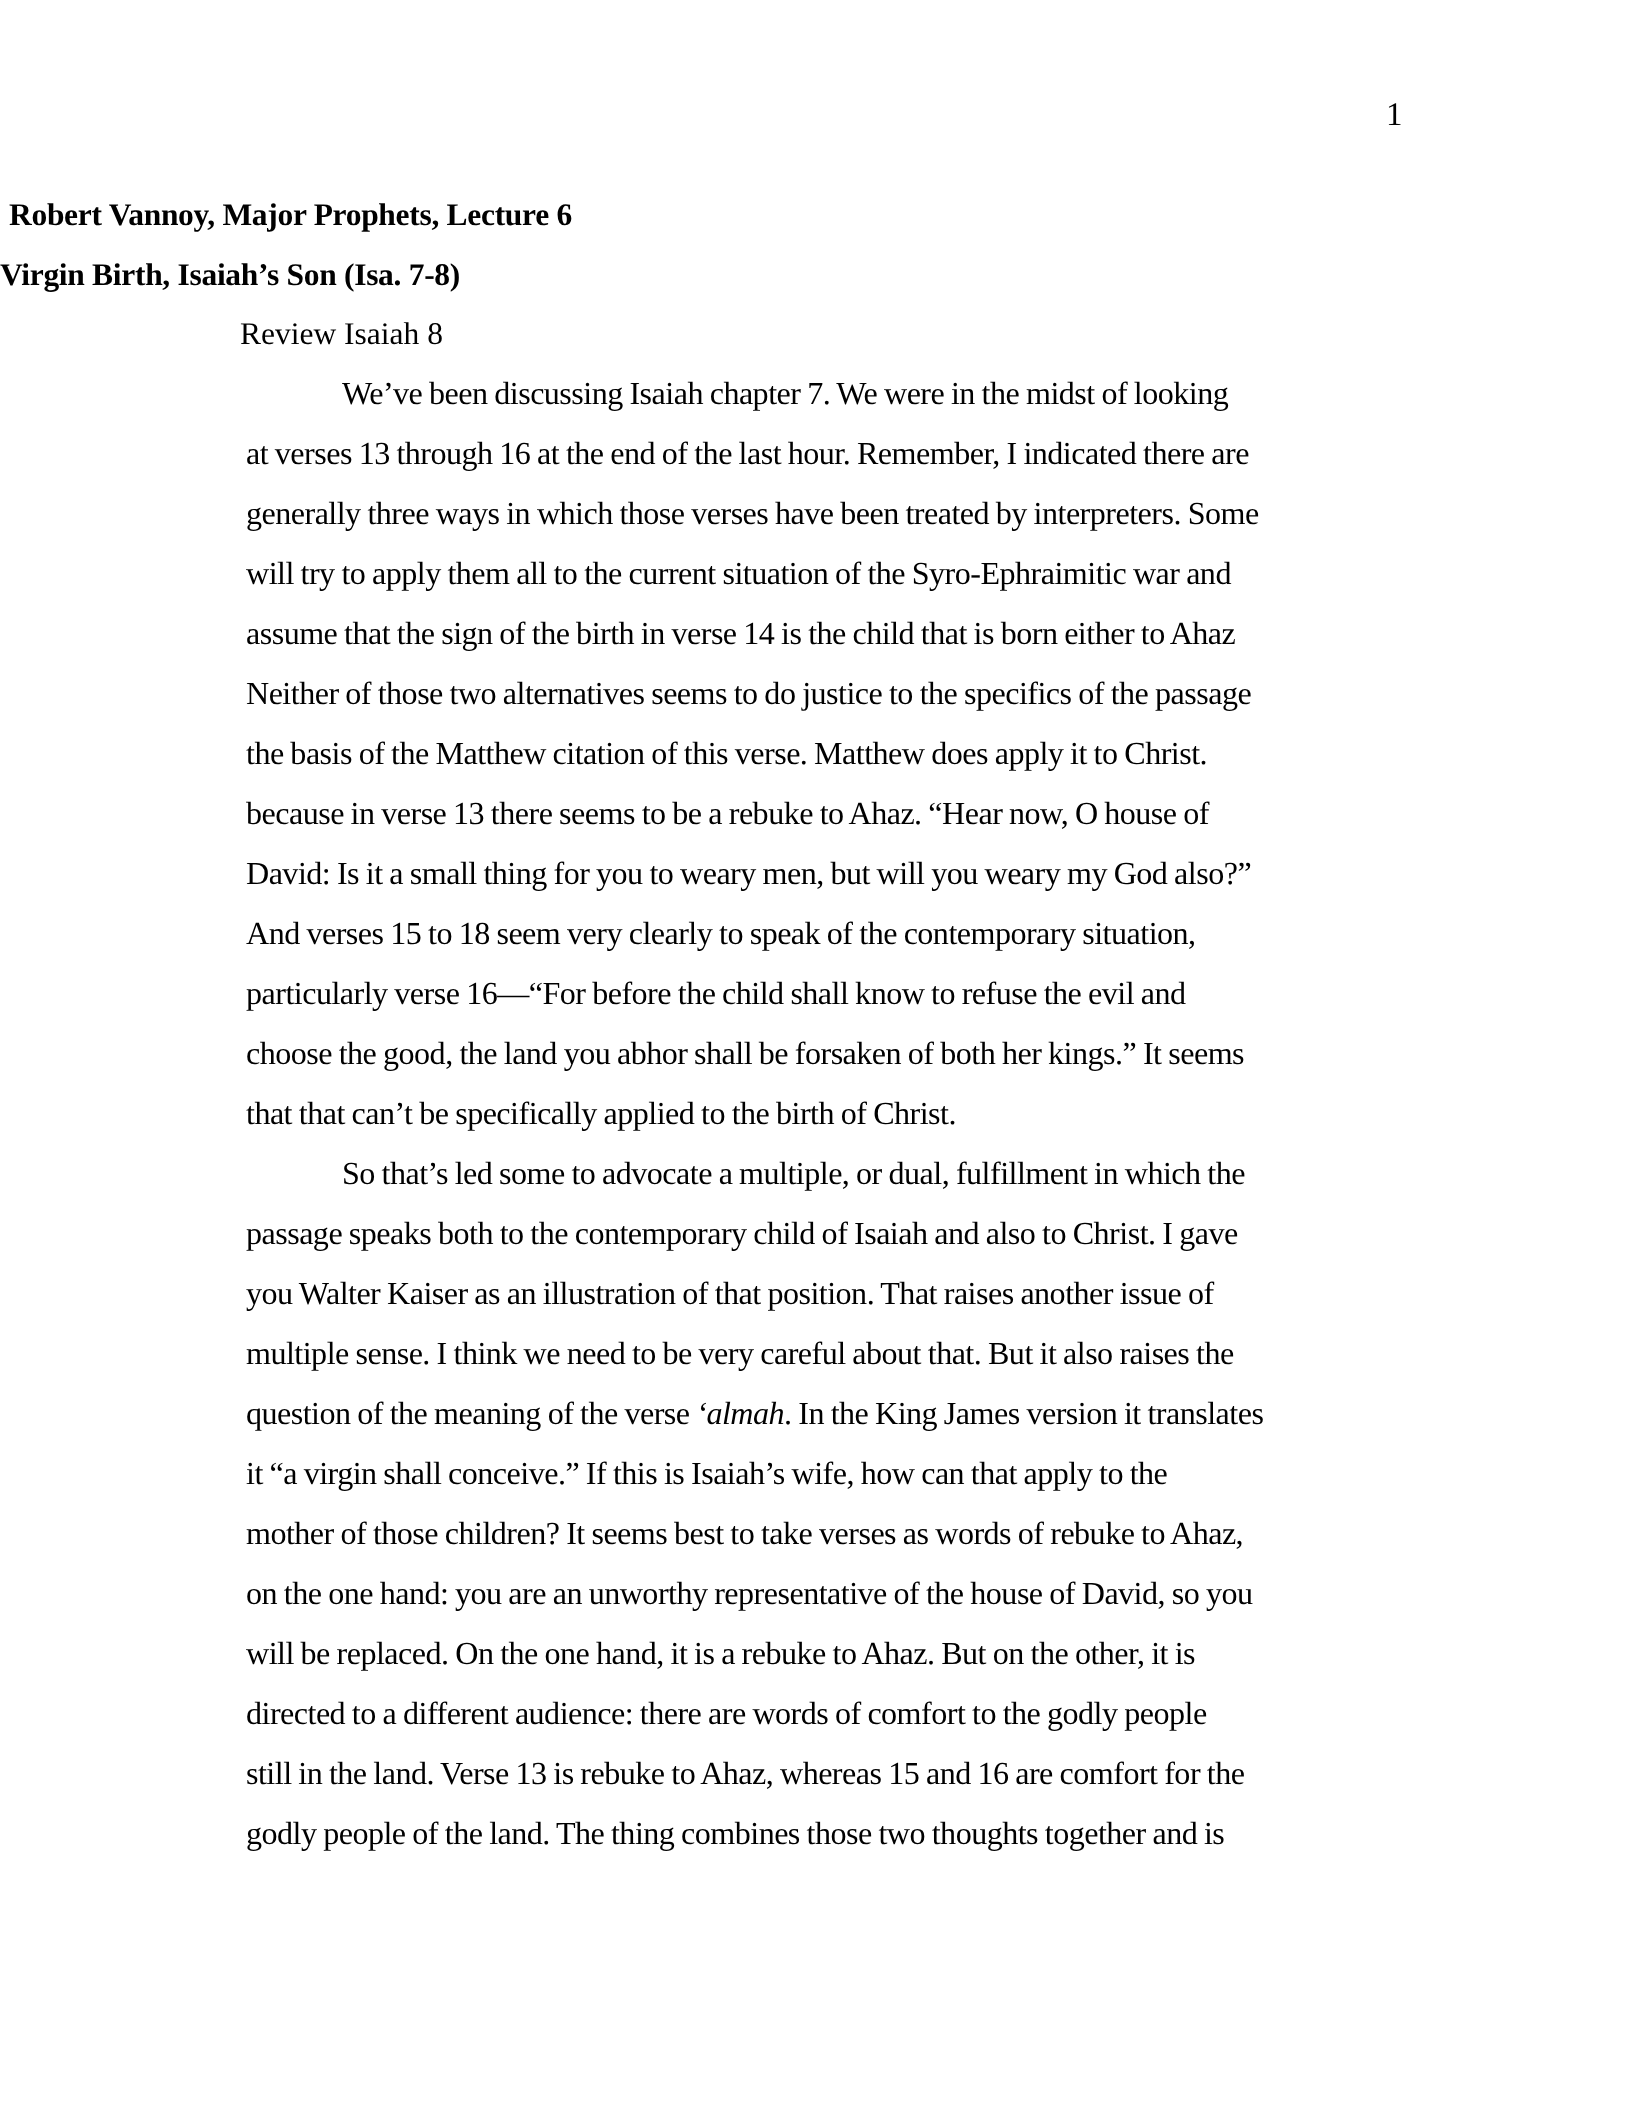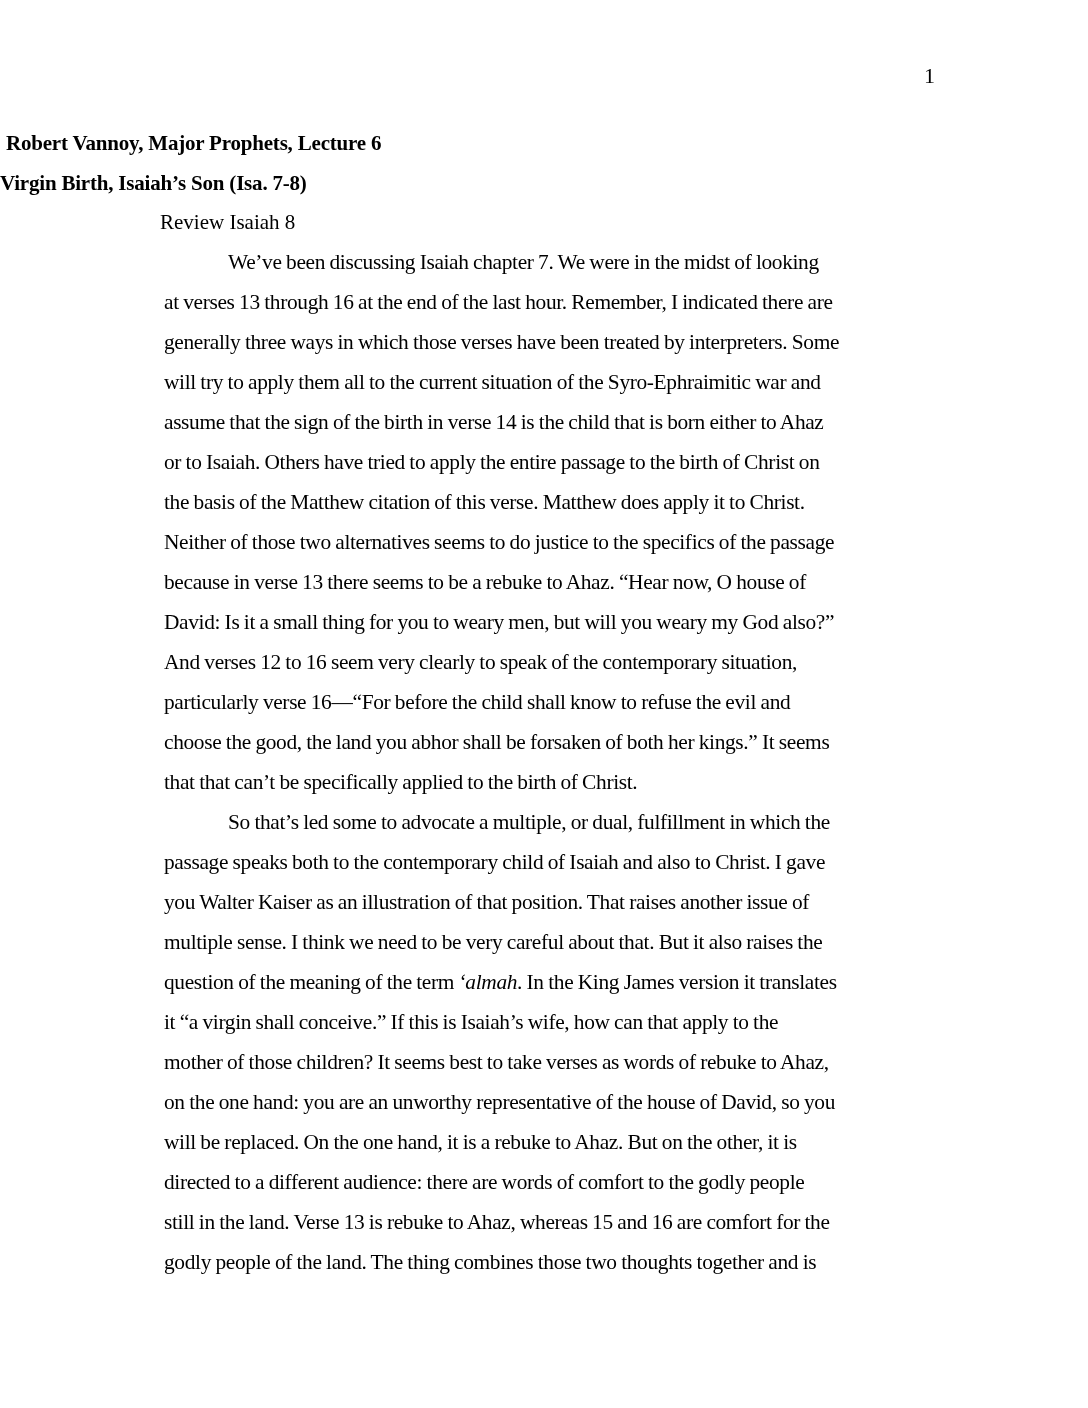--- a/index.html
+++ b/index.html
@@ -39,34 +39,33 @@
   <div class="title">Robert Vannoy, Major Prophets, Lecture 6</div>
   <div class="subtitle">Virgin Birth, Isaiah’s Son (Isa. 7-8)</div>
   <div class="section-heading">Review Isaiah 8</div>
 
   <div class="body-text">
     <div class="line indent">We’ve been discussing Isaiah chapter 7.  We were in the midst of looking</div>
     <div class="line">at verses 13 through 16 at the end of the last hour. Remember, I indicated there are</div>
     <div class="line">generally three ways in which those verses have been treated by interpreters. Some</div>
     <div class="line">will try to apply them all to the current situation of the Syro-Ephraimitic war and</div>
     <div class="line">assume that the sign of the birth in verse 14 is the child that is born either to Ahaz</div>
-    <div class="line">or to Isaiah.  Others have tried to apply the entire passage to the birth of Christ on</div>
+    <div class="line">Neither of those two alternatives seems to do justice to the specifics of the passage</div>
     <div class="line">the basis of the Matthew citation of this verse. Matthew does apply it to Christ.</div>
-    <div class="line">Neither of those two alternatives seems to do justice to the specifics of the passage</div>
     <div class="line">because in verse 13 there seems to be a rebuke to Ahaz.  “Hear now, O house of</div>
     <div class="line">David: Is it a small thing for you to weary men, but will you weary my God also?”</div>
-    <div class="line">And verses 12 to 16 seem very clearly to speak of the contemporary situation,</div>
+    <div class="line">And verses 15 to 18 seem very clearly to speak of the contemporary situation,</div>
     <div class="line">particularly verse 16—“For before the child shall know to refuse the evil and</div>
     <div class="line">choose the good, the land you abhor shall be forsaken of both her kings.” It seems</div>
     <div class="line">that that can’t be specifically applied to the birth of Christ.</div>
     <div class="line indent">So that’s led some to advocate a multiple, or dual, fulfillment in which the</div>
     <div class="line">passage speaks both to the contemporary child of Isaiah and also to Christ.  I gave</div>
     <div class="line">you Walter Kaiser as an illustration of that position. That raises another issue of</div>
     <div class="line">multiple sense.  I think we need to be very careful about that. But it also raises the</div>
-    <div class="line"><span>question of the meaning of the term </span><em>‘almah</em><span>. In the King James version it translates</span></div>
+    <div class="line"><span>question of the meaning of the verse </span><em>‘almah</em><span>. In the King James version it translates</span></div>
     <div class="line">it “a virgin shall conceive.” If this is Isaiah’s wife, how can that apply to the</div>
     <div class="line">mother of those children? It seems best to take verses as words of rebuke to Ahaz,</div>
     <div class="line">on the one hand: you are an unworthy representative of the house of David, so you</div>
     <div class="line">will be replaced.  On the one hand, it is a rebuke to Ahaz. But on the other, it is</div>
     <div class="line">directed to a different audience: there are words of comfort to the godly people</div>
     <div class="line">still in the land. Verse 13 is rebuke to Ahaz, whereas 15 and 16 are comfort for the</div>
     <div class="line">godly people of the land. The thing combines those two thoughts together and is</div>
   </div>
 </div>
 

